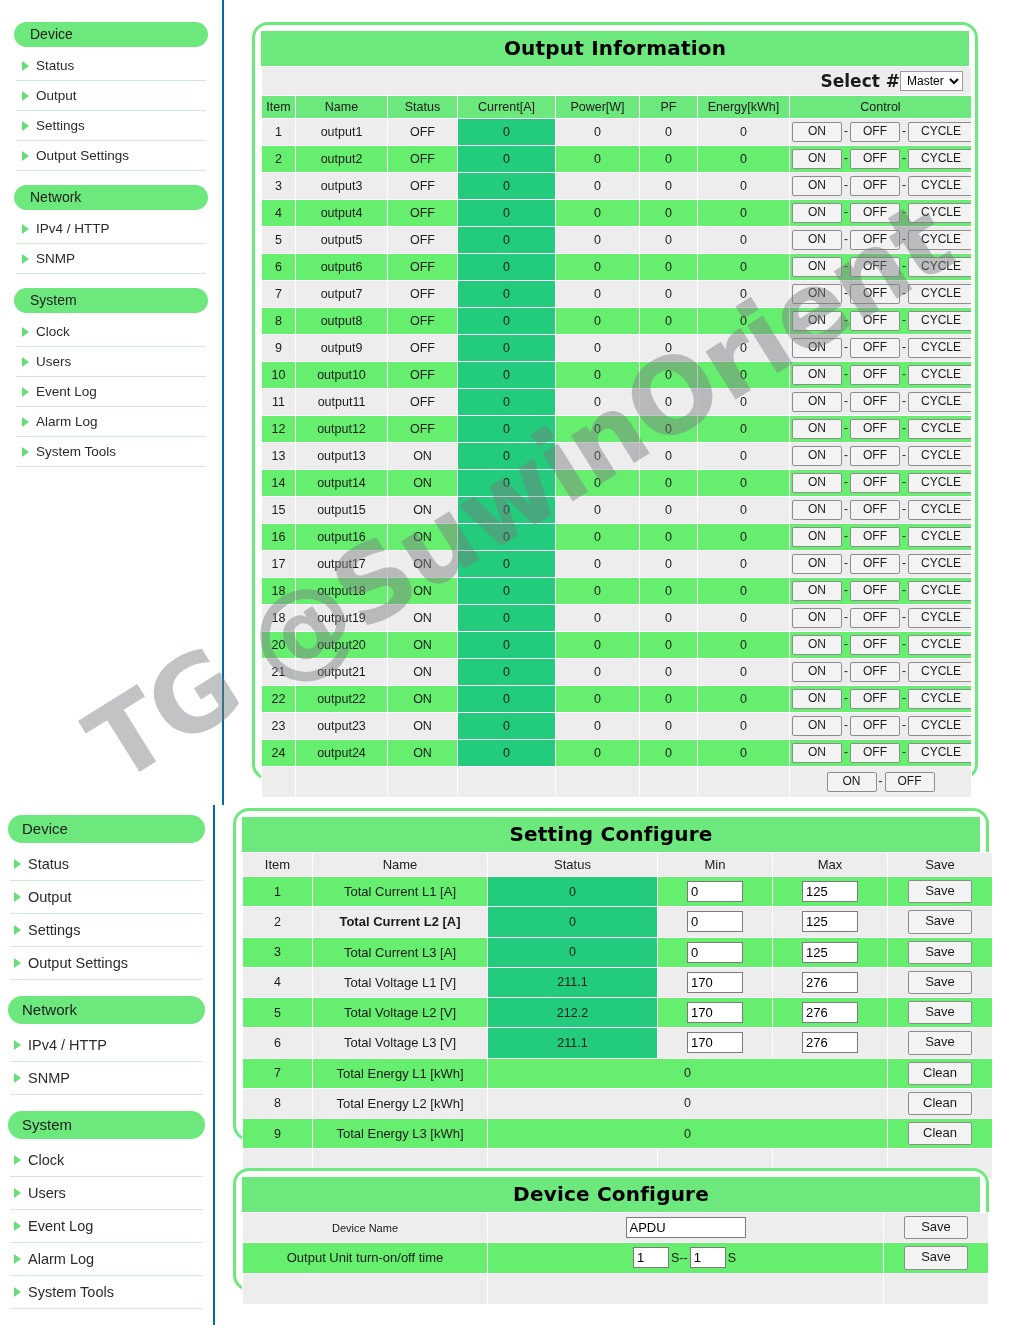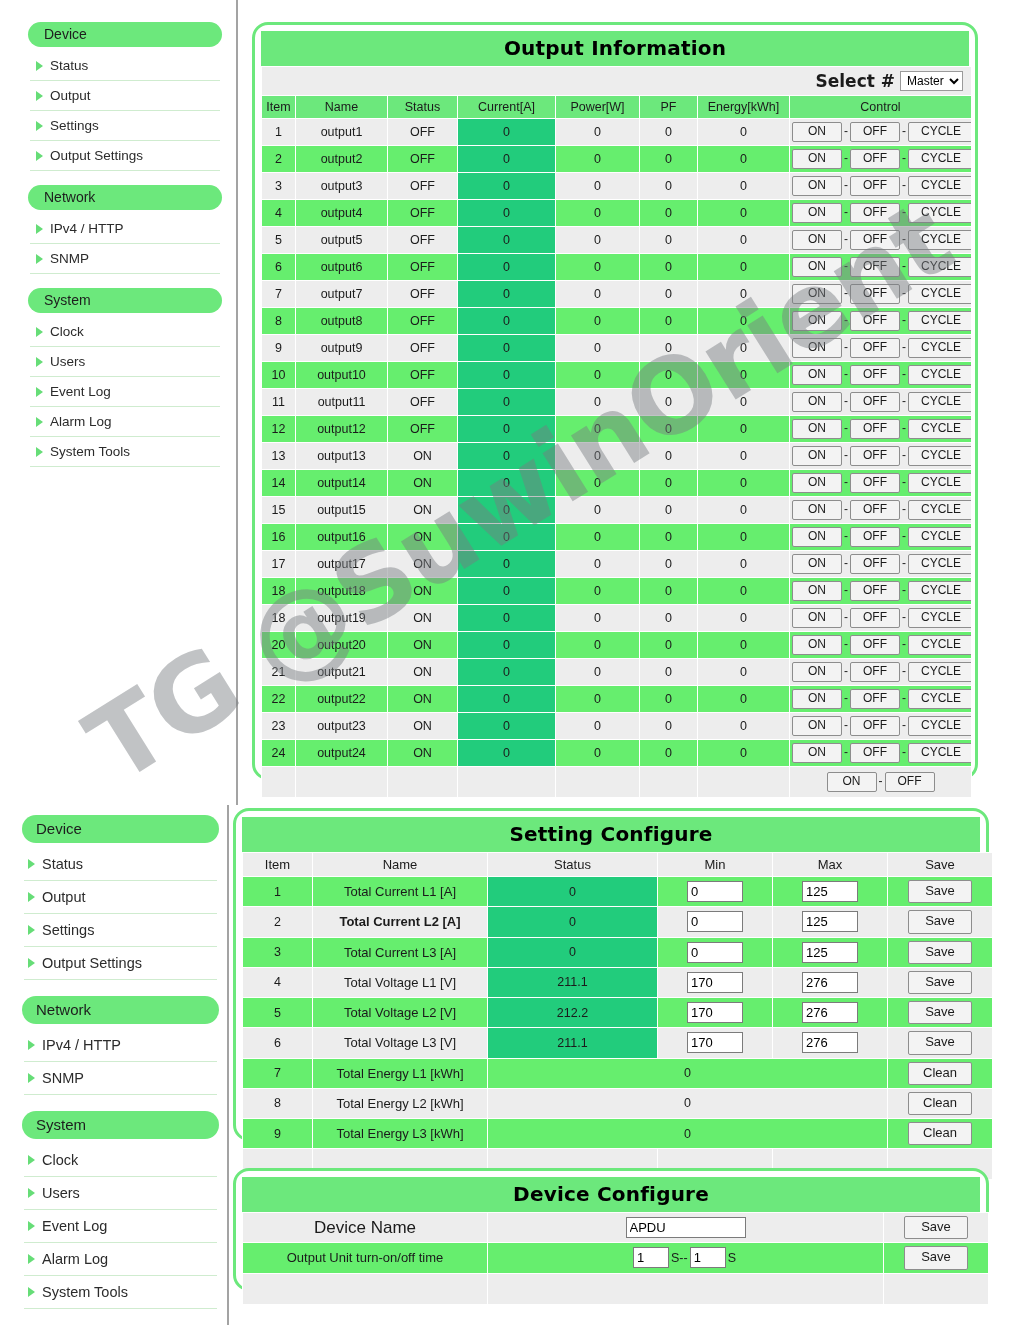--- a/index.html
+++ b/index.html
@@ -26,24 +26,23 @@
     transform:rotate(-32deg);
     white-space:nowrap;
     letter-spacing:-2px;
   }
 
   
   .sidebar{
     position:absolute;
     left:0;
     box-sizing:border-box;
-    border-right:2px solid #a3a3a3;
+    border-right:2px solid #0369a1;
     background:#ffffff;
     z-index:5;
-    margin-left:14px;
   }
   #sidebar-top{ top:0; width:224px; height:805px; padding:22px 0 0 0;}
   #sidebar-bottom{ top:805px; width:215px; height:520px; padding:10px 0 0 0;}
 
   .sb-group{
     margin:0 14px 4px 14px;
     background:#6ce87c;
     border-radius:14px;
     color:#1d1d1d;
     font-size:14px;
@@ -120,21 +119,20 @@
     font-family:"DejaVu Sans", sans-serif;
     font-weight:bold;font-size:17px;vertical-align:middle;
   }
   select.mini{
     font-family:"Liberation Sans", sans-serif;
     font-size:12px;
     padding:1px 2px;
     border:1px solid #9a9a9a;
     background:#fff;
     vertical-align:middle;
-    margin-left:5px;
   }
 
   
   .btn{
     display:inline-block;
     border:1px solid #8d8d8d;
     background:#f3f3f3;
     border-radius:2px;
     font-size:12px;
     font-family:"Liberation Sans", sans-serif;
@@ -659,21 +657,21 @@
 <div class="panel" id="panel-device">
   <div class="panel-title">Device Configure</div>
   <table>
     <colgroup>
       <col style="width:245px">
         <col style="width:396px">
         <col style="width:105px">
     </colgroup>
     <tbody id="device-tbody">
         <tr class="row-odd">
-          <td style="font-size: 17px;">Device Name</td>
+          <td style="font-size: 11px;">Device Name</td>
           <td><input class="num wide" type="text" value="APDU" style=""></td>
           <td><span class="btn btn-save">Save</span></td>
         </tr>
         <tr class="row-even">
           <td style="font-size: 13px;">Output Unit turn-on/off time</td>
           <td><input class="num tiny" type="text" value="1" style=""><span class="unit">S--</span><input class="num tiny" type="text" value="1" style=""><span class="unit">S</span></td>
           <td><span class="btn btn-save">Save</span></td>
         </tr>
         <tr class="blank">
           <td></td>

